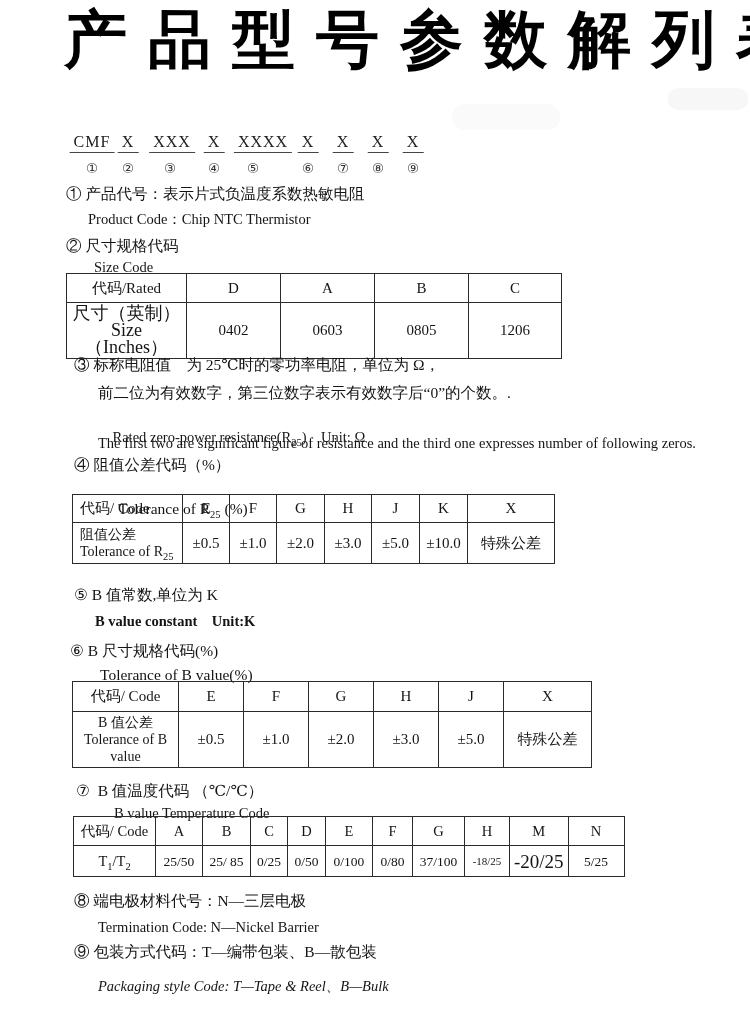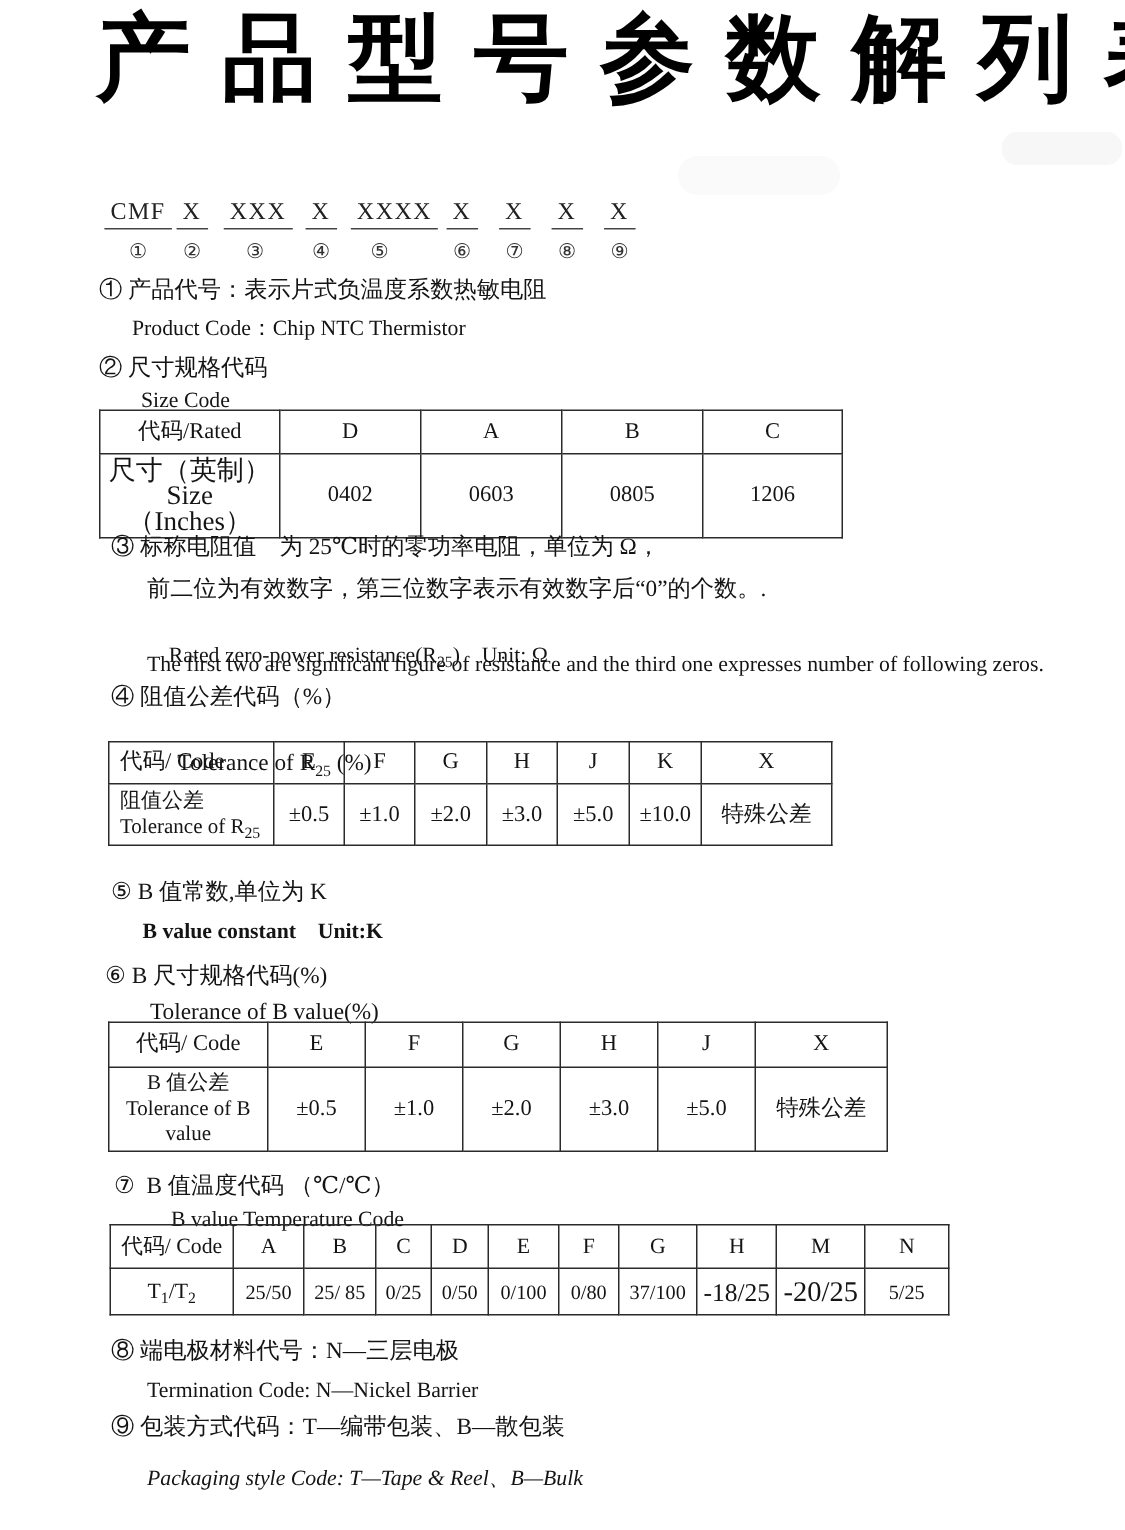--- a/index.html
+++ b/index.html
@@ -229,21 +229,21 @@
       <td style="height:26px;font-size:14.5px;">
         <span>T</span><sub>1</sub><span>/T</span><sub>2</sub>
       </td>
       <td style="font-size:13.5px;">25/50</td>
       <td style="font-size:13.5px;">25/ 85</td>
       <td style="font-size:13.5px;">0/25</td>
       <td style="font-size:13.5px;">0/50</td>
       <td style="font-size:13.5px;">0/100</td>
       <td style="font-size:13.5px;">0/80</td>
       <td style="font-size:13.5px;">37/100</td>
-      <td style="font-size:17px;">-18/25</td>
+      <td style="font-size:11px;">-18/25</td>
       <td style="font-size:19px;">-20/25</td>
       <td style="font-size:13.5px;">5/25</td>
     </tr>
   </tbody>
     </table>
 
   <div class="abs zh" style="left:74px;top:891px;">⑧ 端电极材料代号：N—三层电极</div>
   <div class="abs en" style="left:98px;top:918px;text-align:right;">Termination Code: N—Nickel Barrier</div>
 
   <div class="abs zh" style="left:74px;top:942px;">⑨ 包装方式代码：T—编带包装、B—散包装</div>

